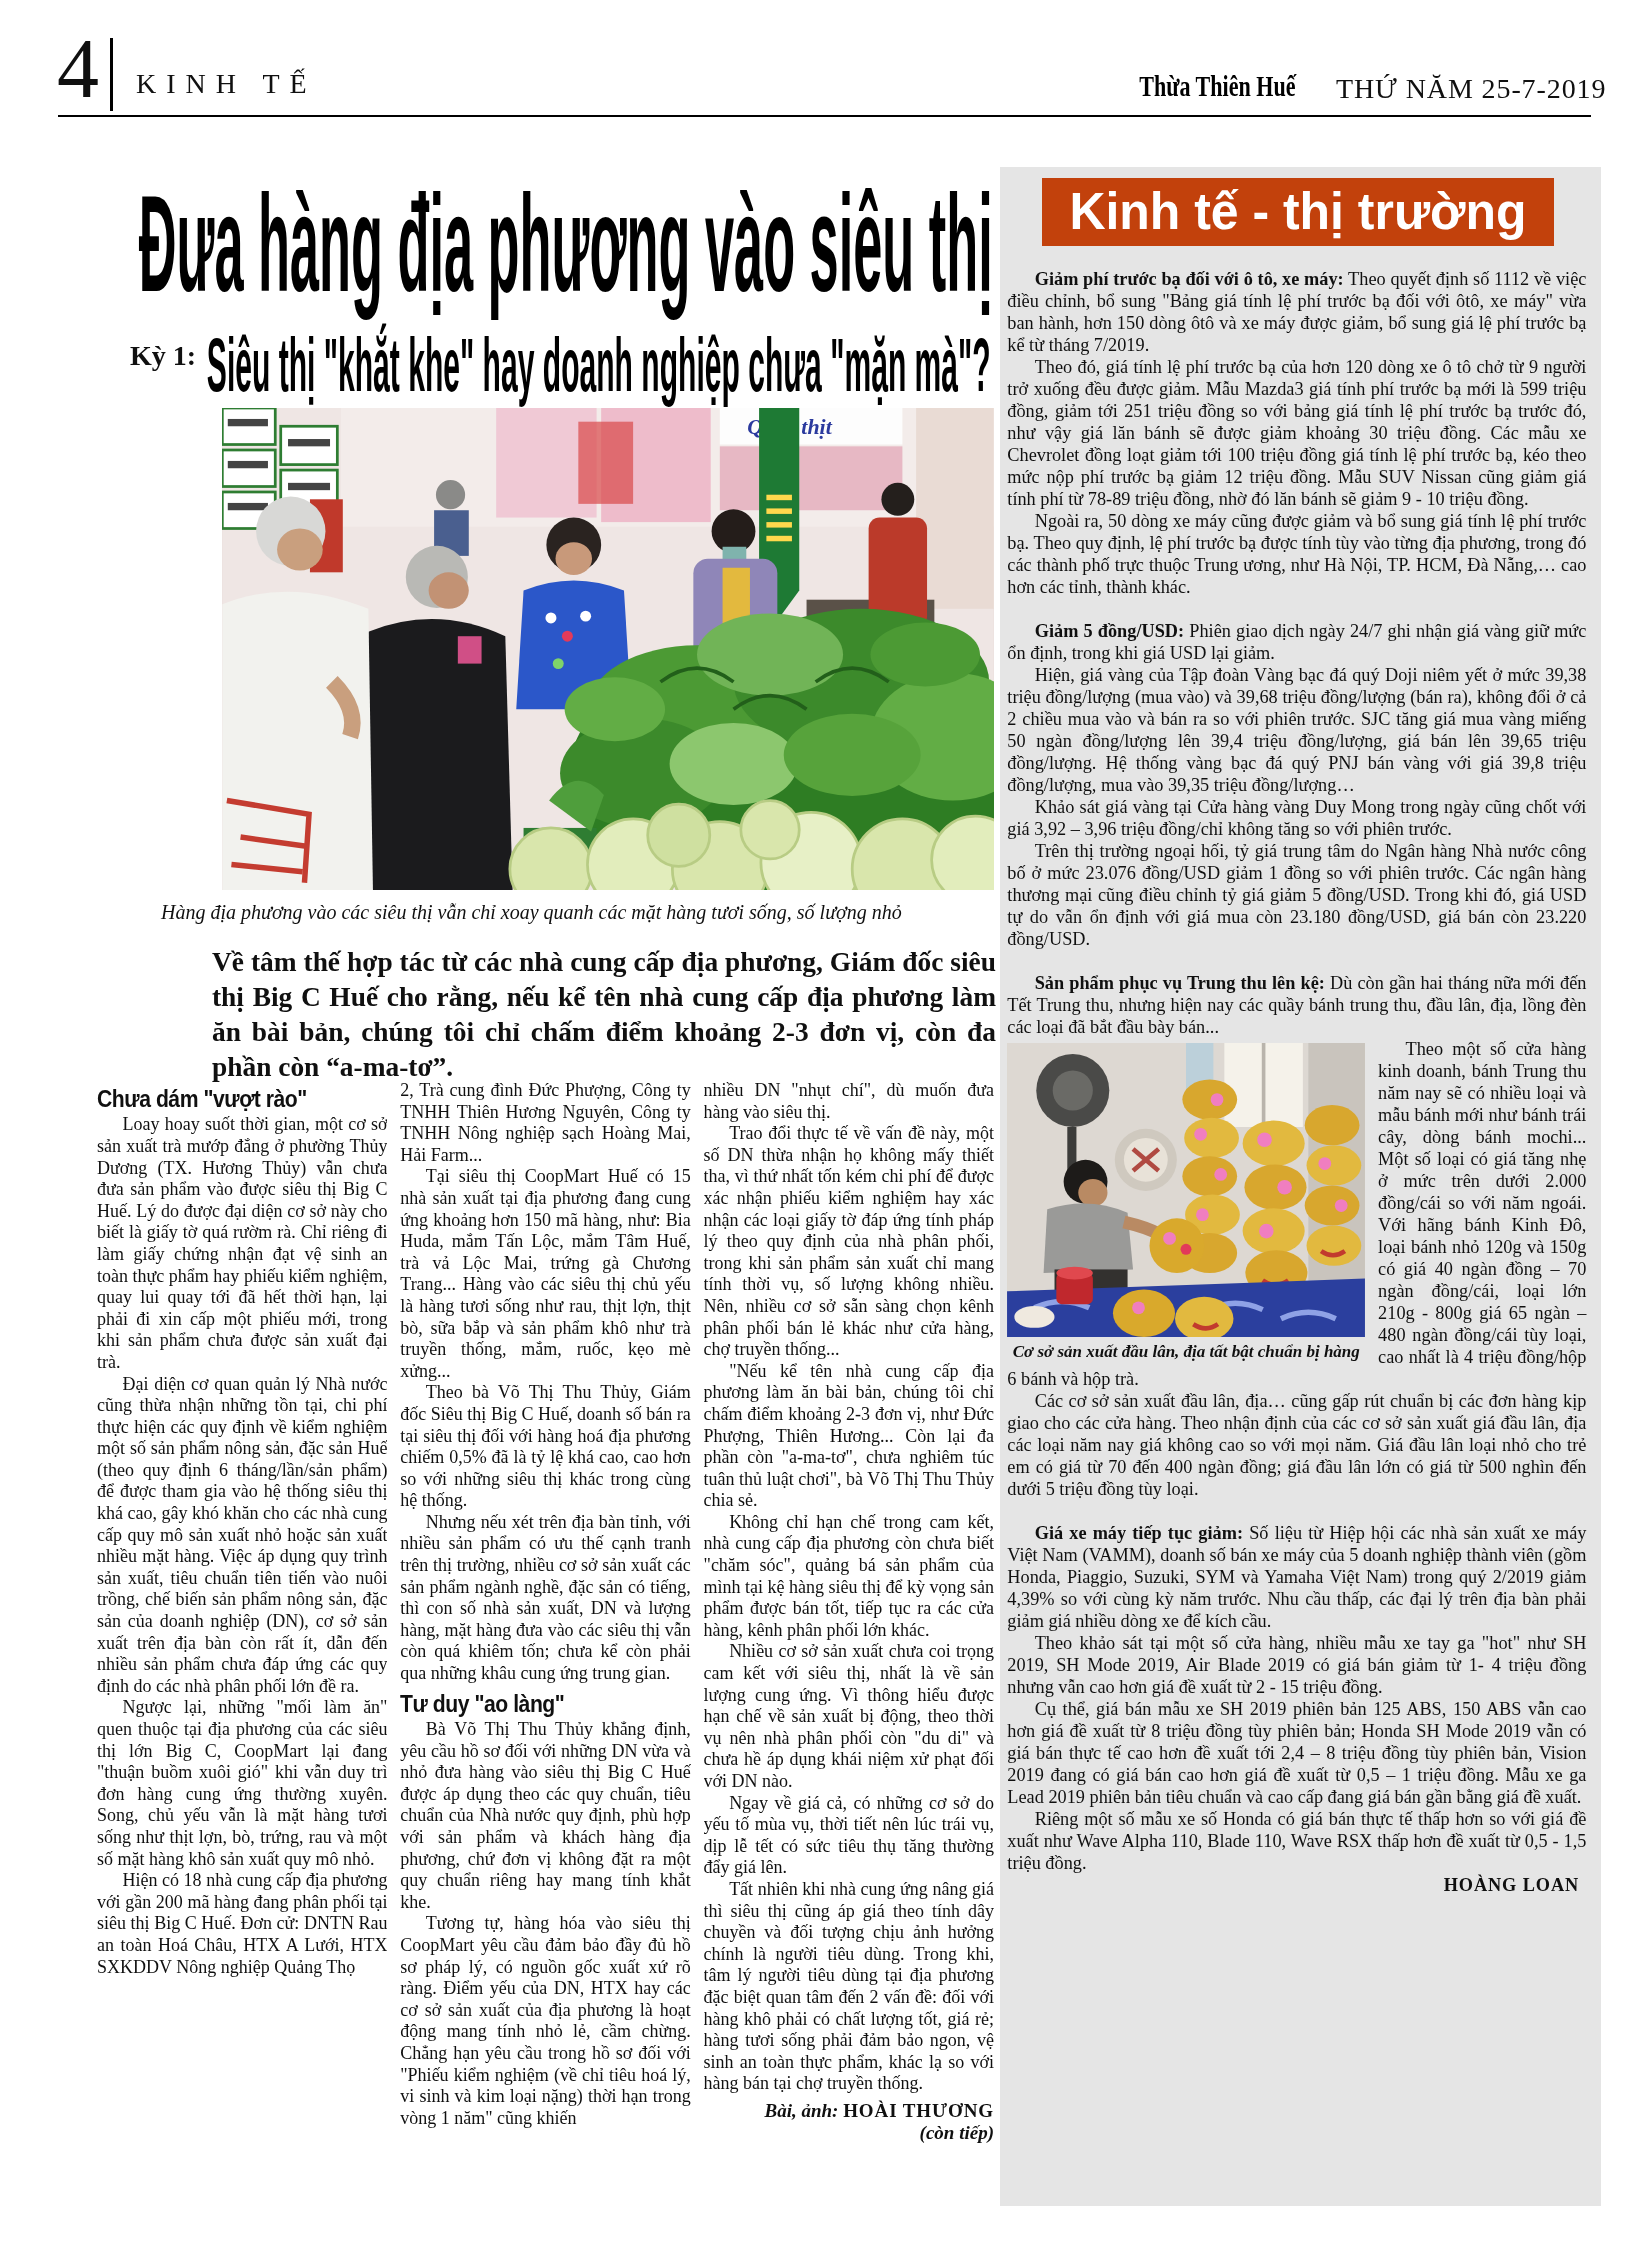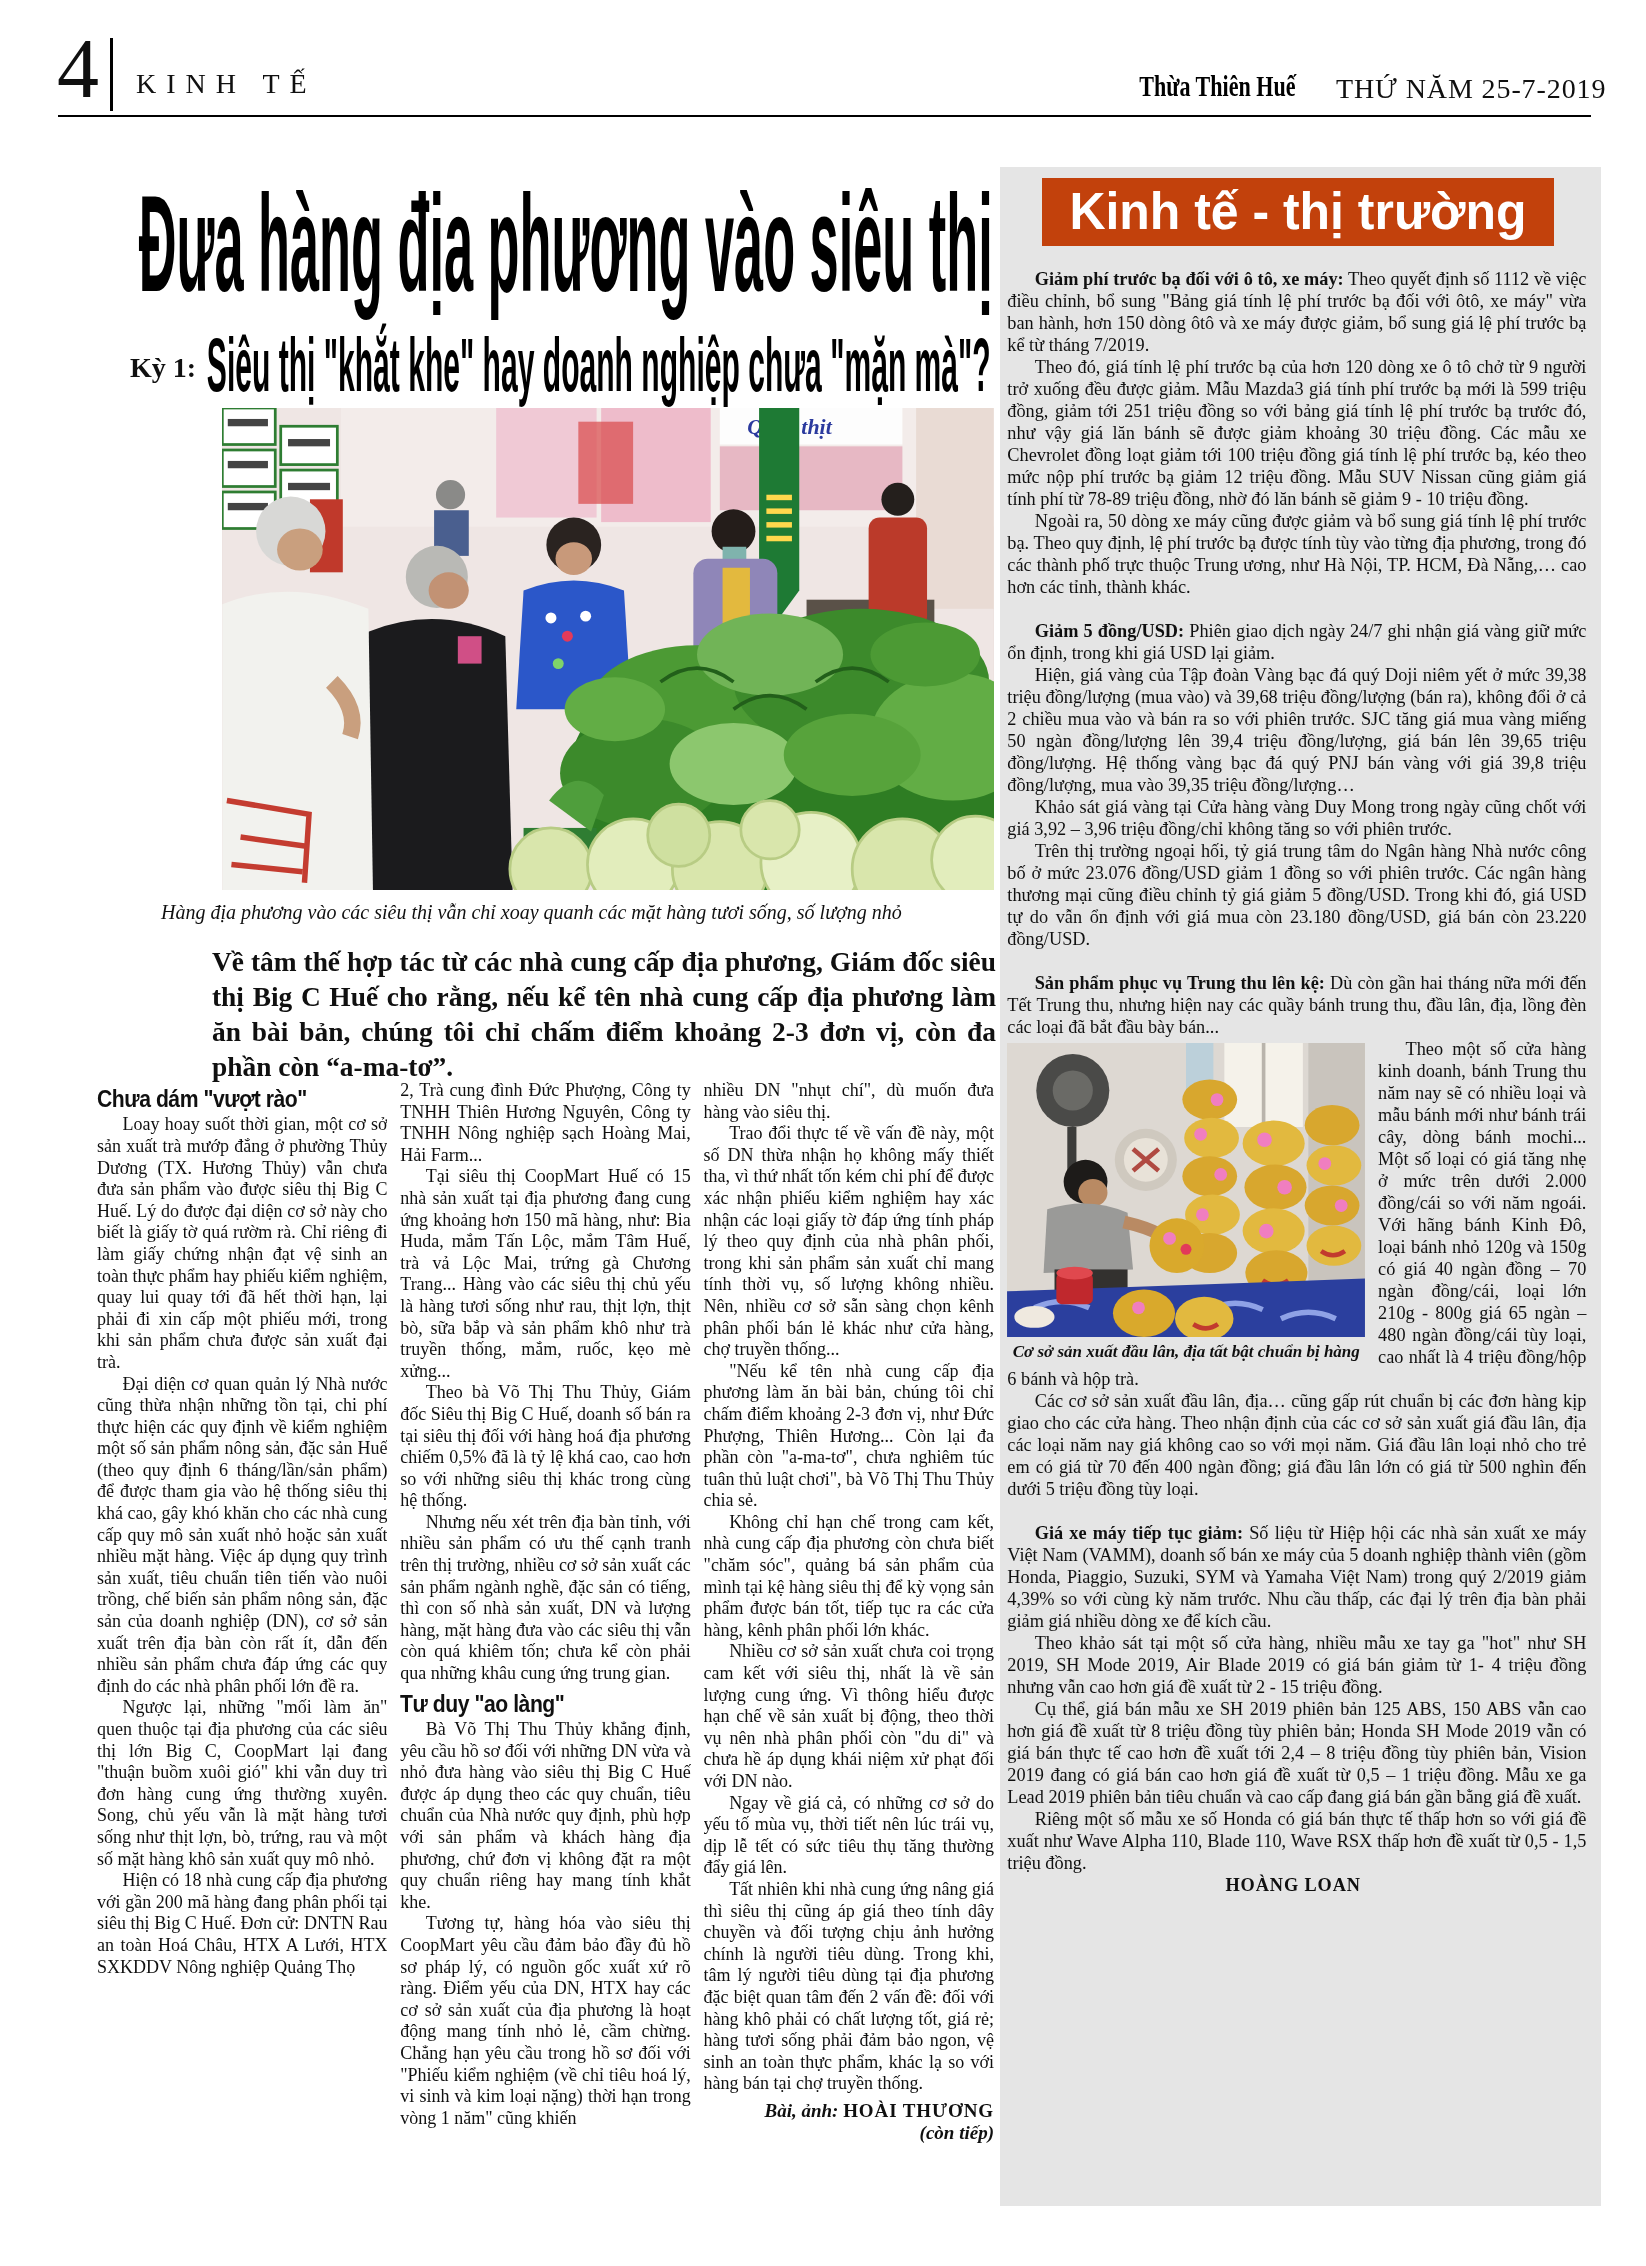--- a/index.html
+++ b/index.html
@@ -7,21 +7,21 @@
         font-family:"Liberation Serif", serif;overflow:hidden;}
   
   .ph-number{position:absolute;left:57px;top:27.4px;font-size:84px;line-height:84px;font-weight:400;}
   .ph-bar{position:absolute;left:110px;top:38px;width:2.7px;height:73px;background:#000;}
   .ph-section{position:absolute;left:136px;top:68px;font-size:28px;letter-spacing:10px;}
   .ph-mast{position:absolute;left:1139px;top:66px;}
   .ph-date{position:absolute;left:1336px;top:73px;font-size:28px;letter-spacing:0.9px;}
   .ph-rule{position:absolute;left:58px;top:115px;width:1533px;height:1.8px;background:#000;}
   
   .headline{position:absolute;left:137px;top:166px;}
-  .kicker{position:absolute;left:130px;top:340px;font-size:28px;font-weight:bold;margin-top:12px;}
+  .kicker{position:absolute;left:130px;top:340px;font-size:28px;font-weight:bold;}
   .subheadline{position:absolute;left:205px;top:314px;}
   .main-photo{position:absolute;left:222px;top:408px;width:772px;height:482px;overflow:hidden;background:#e7dfdc;}
   .caption{position:absolute;left:161px;top:901px;width:833px;font-style:italic;font-size:20px;}
   .lead{position:absolute;left:212px;top:945px;width:784px;font-size:27.4px;font-weight:bold;
         line-height:35px;text-align:justify;}
   .cols{position:absolute;left:97px;top:1080px;width:897px;height:1162px;display:flex;gap:12.8px;}
   .col{width:291px;height:100%;overflow:hidden;font-size:18px;line-height:21.6px;text-align:justify;}
   .col p{margin:0;text-indent:25.6px;}
   .col p.cont{text-indent:0;}
   .col h3{margin:9.1px 0 3.7px 0;font-family:"Liberation Sans",sans-serif;font-size:23px;
@@ -34,21 +34,21 @@
   .sidebar{position:absolute;left:1000px;top:167px;width:601px;height:2039px;background:#e5e5e5;
            box-sizing:border-box;padding:9.1px 14.6px 0 7.3px;font-size:18.3px;line-height:22px;text-align:justify;}
   .sb-headbox{margin:1.8px 7.3px 22px 35px;width:512px;height:68px;background:#c2410c;}
   .sidebar p{margin:0;text-indent:27.4px;}
   .sidebar p.item-start{margin-top:22px;}
   .sidebar b.lead-in{font-weight:bold;}
   .sb-photo-wrap{float:left;width:358px;margin:5.5px 12.8px 1.8px 0;}
   .sb-photo{width:358px;height:294px;overflow:hidden;background:#d8d2ca;}
   .sb-caption{margin-top:4.6px;font-size:17px;line-height:20px;font-weight:bold;font-style:italic;text-indent:0 !important;text-align:center;}
   .sb-clear{clear:both;}
-  .sb-signature{margin-top:9.1px;text-align:center;font-weight:bold;letter-spacing:0.9px;text-indent:0 !important;padding-right:7.3px;}
+  .sb-signature{margin-top:9.1px;text-align:right;font-weight:bold;letter-spacing:0.9px;text-indent:0 !important;padding-right:7.3px;}
   svg{display:block;}
 </style>
 </head>
 <body>
 
 <div id="page">
 
   <div class="ph-number">4</div>
   <div class="ph-bar"></div>
   <div class="ph-section">KINH TẾ</div>

